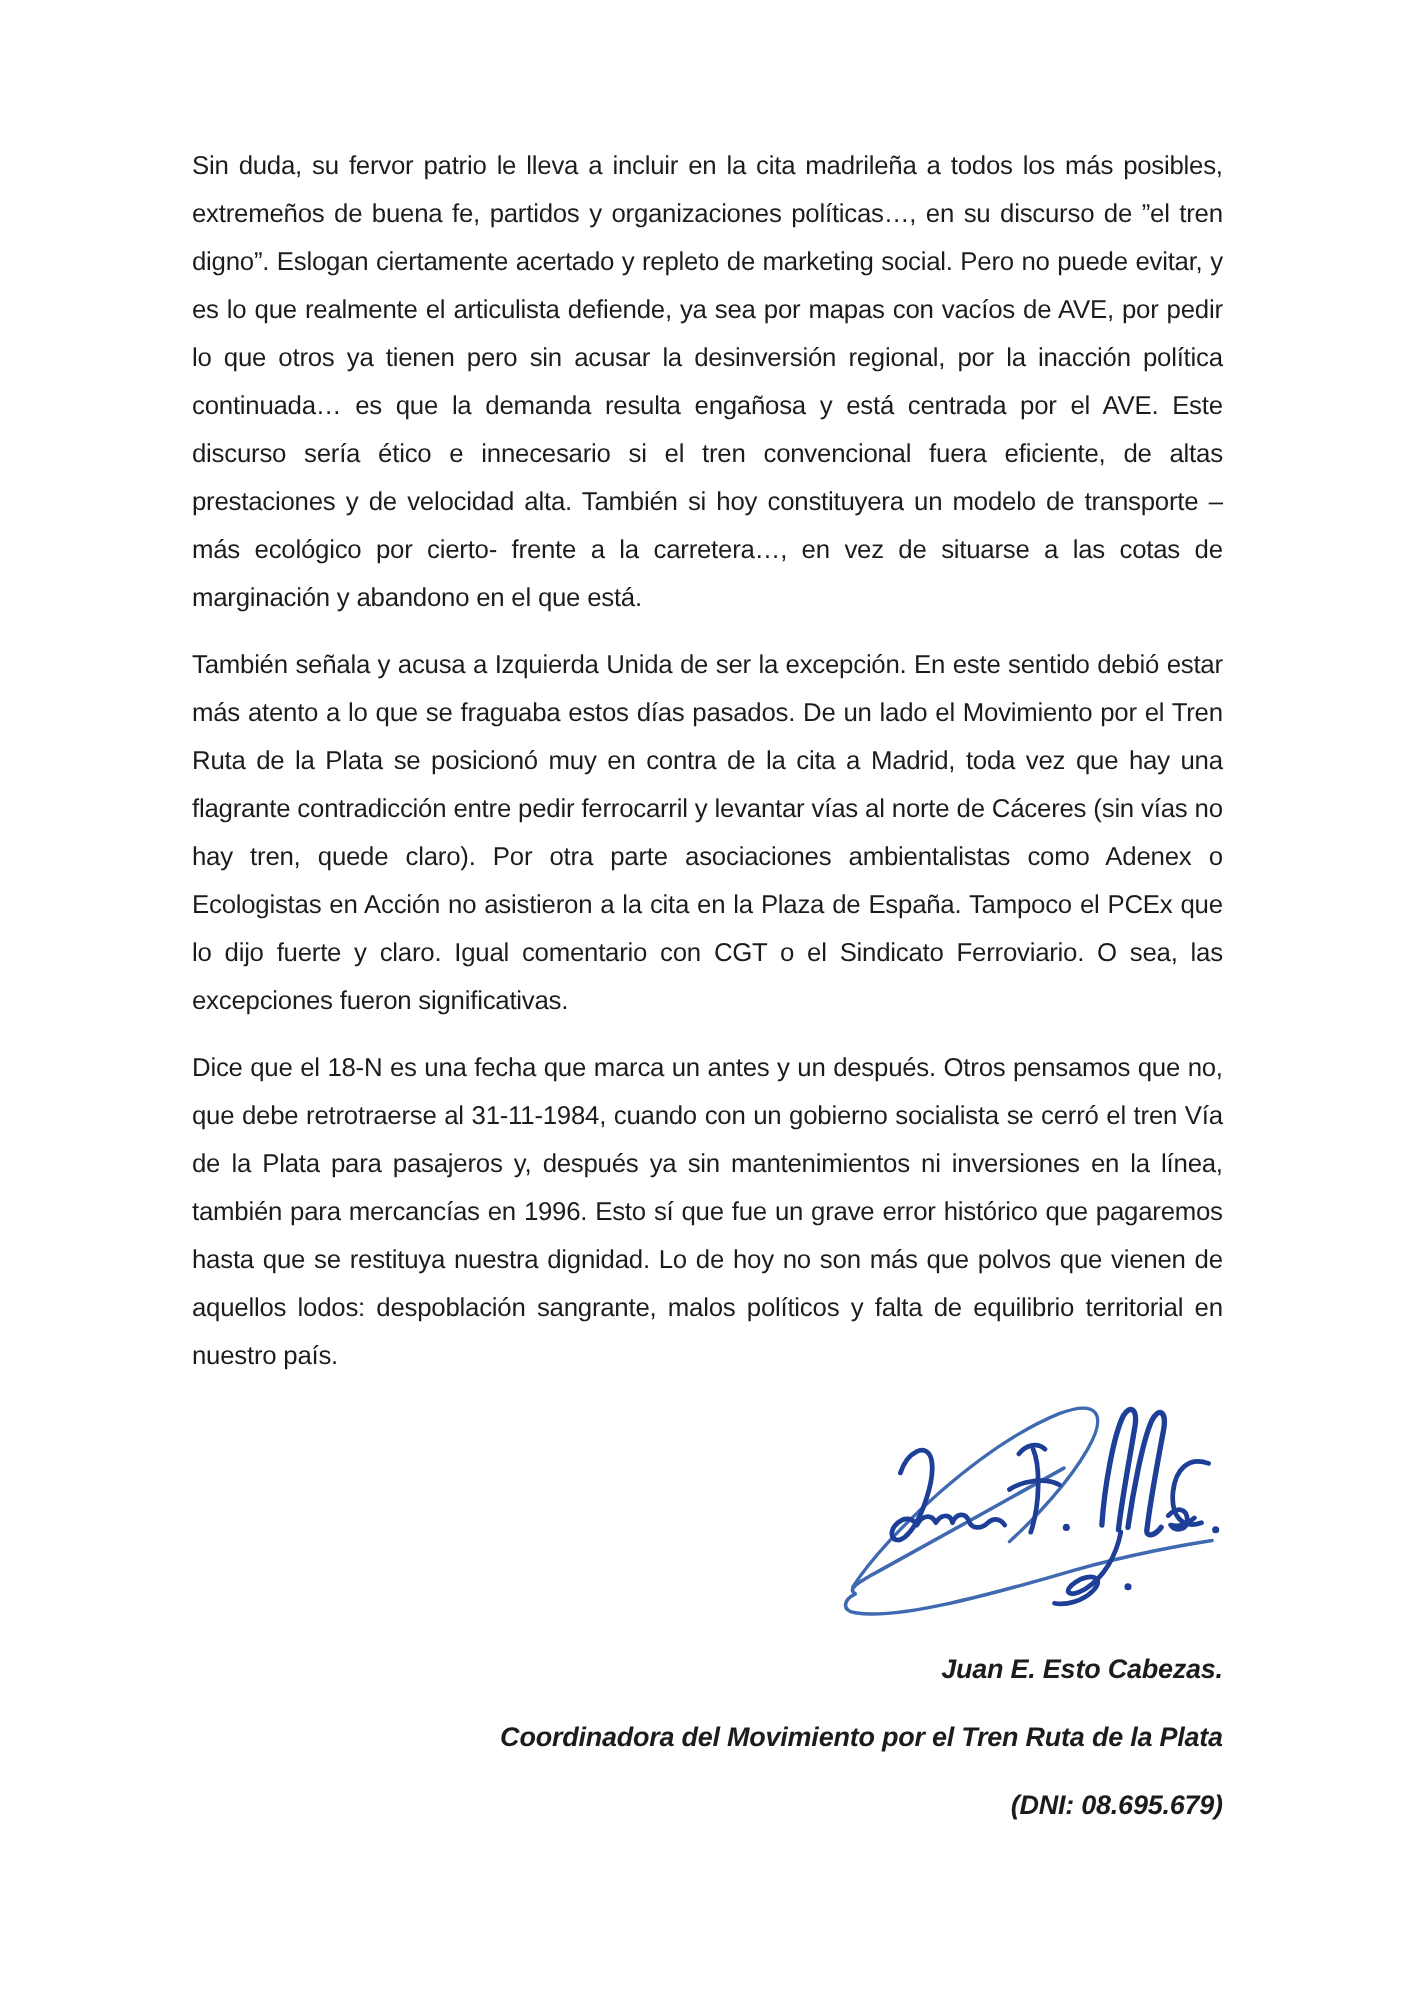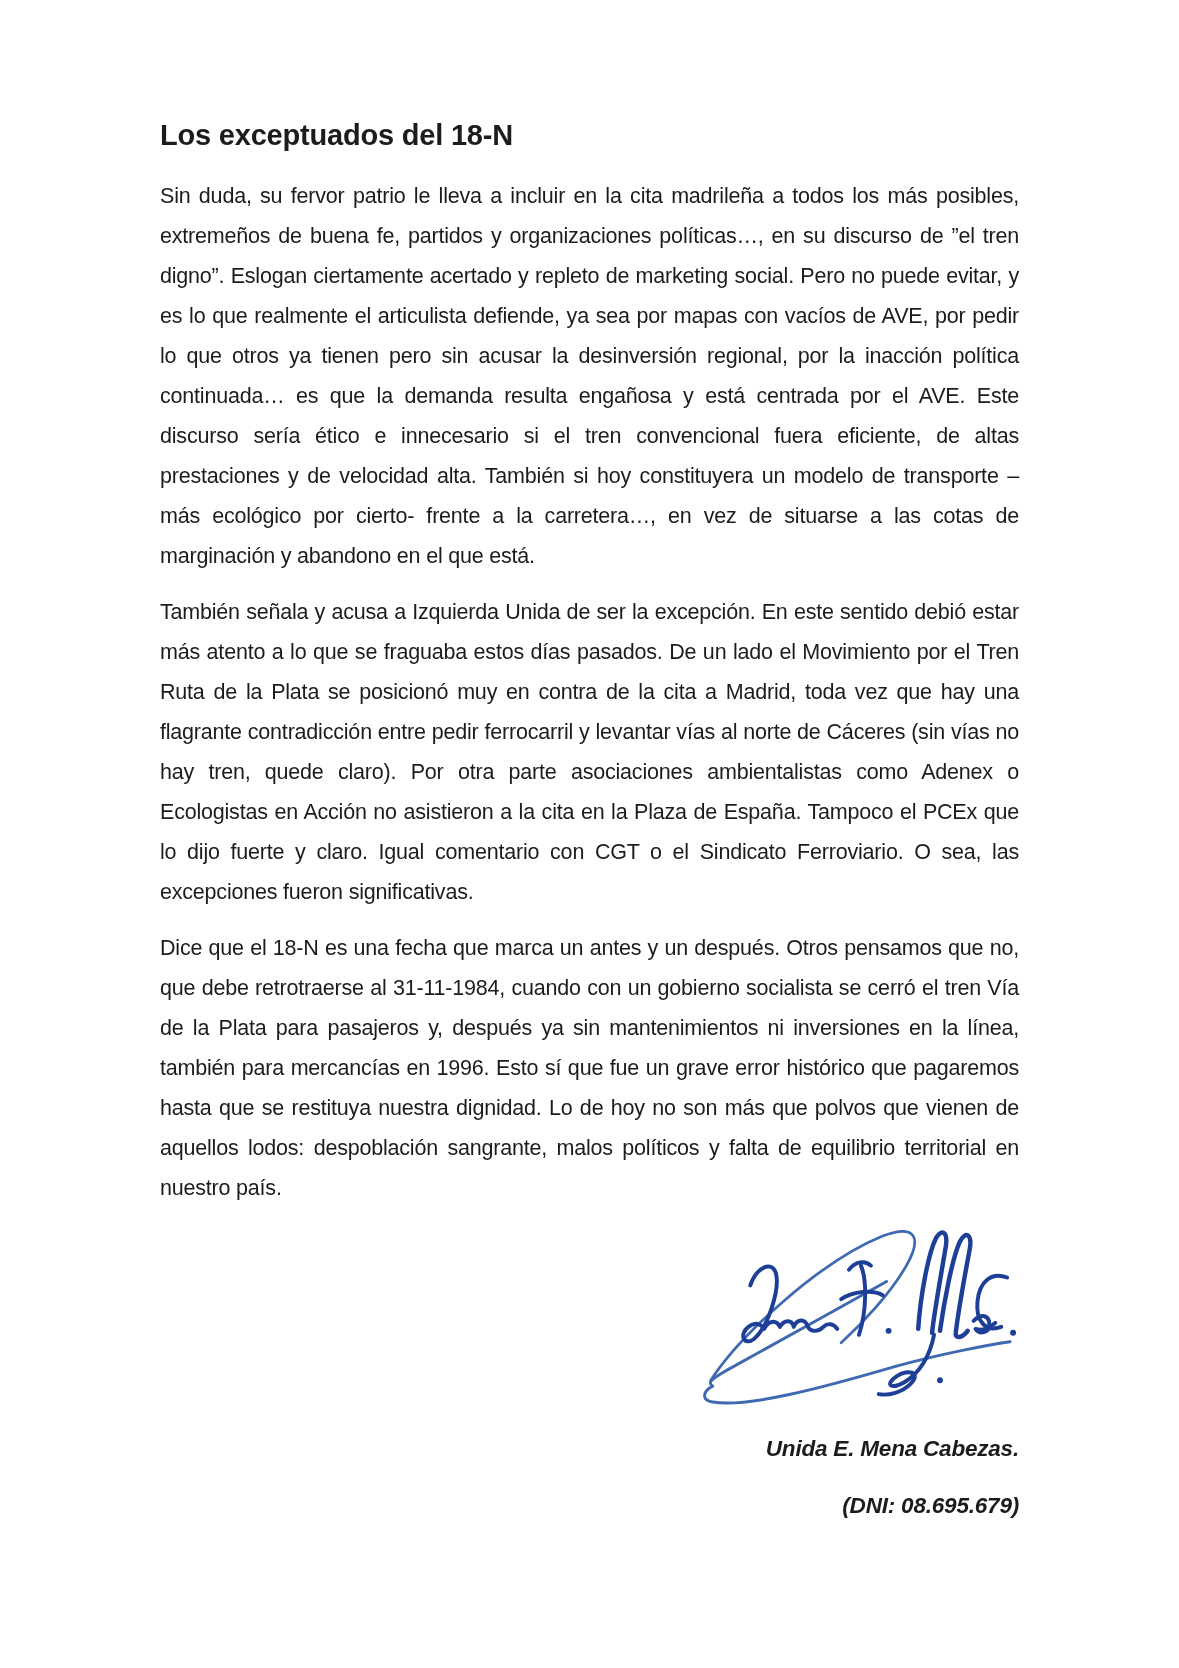--- a/index.html
+++ b/index.html
@@ -58,21 +58,20 @@
   }
   .sig-name{margin-top:22px;}
   .sig-role{margin-top:27px;}
   .sig-dni{margin-top:27px;}
 </style>
 </head>
 <body>
 
 <div class="page">
 
-  <h1 class="doc-title">Los exceptuados del 18-N</h1>
 
 
   <p class="body-paragraph">Sin duda, su fervor patrio le lleva a incluir en la cita madrileña a todos los más posibles, extremeños de buena fe, partidos y organizaciones políticas…, en su discurso de ”el tren digno”. Eslogan ciertamente acertado y repleto de marketing social. Pero no puede evitar,  y es lo que realmente el articulista defiende, ya sea por mapas con vacíos de AVE, por pedir lo que otros ya tienen pero sin acusar la desinversión regional, por la inacción política continuada… es que la demanda resulta engañosa y está centrada por el AVE. Este discurso sería ético e innecesario si el tren convencional fuera eficiente, de altas prestaciones y de velocidad alta. También si hoy constituyera un modelo de transporte –más ecológico por cierto- frente a la carretera…, en vez de situarse a las cotas de marginación y abandono en el que está.</p>
 
   <p class="body-paragraph">También señala y acusa a Izquierda Unida de ser la excepción. En este sentido debió estar más atento a lo que se fraguaba estos días pasados. De un lado el Movimiento por el Tren Ruta de la Plata se posicionó muy en contra de la cita a Madrid, toda vez que hay una flagrante contradicción entre pedir ferrocarril y levantar vías al norte de Cáceres (sin vías no hay tren, quede claro). Por otra parte asociaciones ambientalistas como Adenex o Ecologistas en Acción no asistieron a la cita en la Plaza de España. Tampoco el PCEx que lo dijo fuerte y claro. Igual comentario con CGT o el Sindicato Ferroviario. O sea, las excepciones fueron significativas.</p>
 
   <p class="body-paragraph">Dice que el 18-N es una fecha que marca un antes y un después. Otros pensamos que no, que debe retrotraerse al 31-11-1984, cuando con un gobierno socialista se cerró el tren Vía de la Plata para pasajeros y, después ya sin mantenimientos ni inversiones en la línea, también para mercancías en 1996. Esto sí que fue un grave error histórico que pagaremos hasta que se restituya nuestra dignidad. Lo de hoy no son más que polvos que vienen de aquellos lodos: despoblación sangrante, malos políticos y falta de equilibrio territorial en nuestro país.</p>
 
   <div class="signature-row">
     <svg viewBox="0 0 330 190" aria-hidden="true">
@@ -96,18 +95,19 @@
 
         <path stroke="var(--ink)" stroke-width="4" d="M 244 112 C 240 132 230 150 214 160 C 200 168 194 162 206 154 C 218 146 232 150 220 162 C 212 170 198 174 188 172"></path>
         <circle fill="var(--ink)" cx="250" cy="158" r="3"></circle>
 
         <path stroke="var(--ink)" stroke-width="4" d="M 318 54 C 302 48 290 58 288 78 C 286 98 296 110 312 104"></path>
         <circle fill="var(--ink)" cx="324" cy="110" r="3"></circle>
       </g>
     </svg>
   </div>
 
-  <p class="sig-line sig-name">Unida E. Mena Cabezas.</p>
+  <p class="sig-line sig-name">Juan E. Esto Cabezas.</p>
 
+  <p class="sig-line sig-role">Coordinadora del Movimiento por el Tren Ruta de la Plata</p>
 
   <p class="sig-line sig-dni">(DNI: 08.695.679)</p>
 
 </div>
 
 </body></html>

